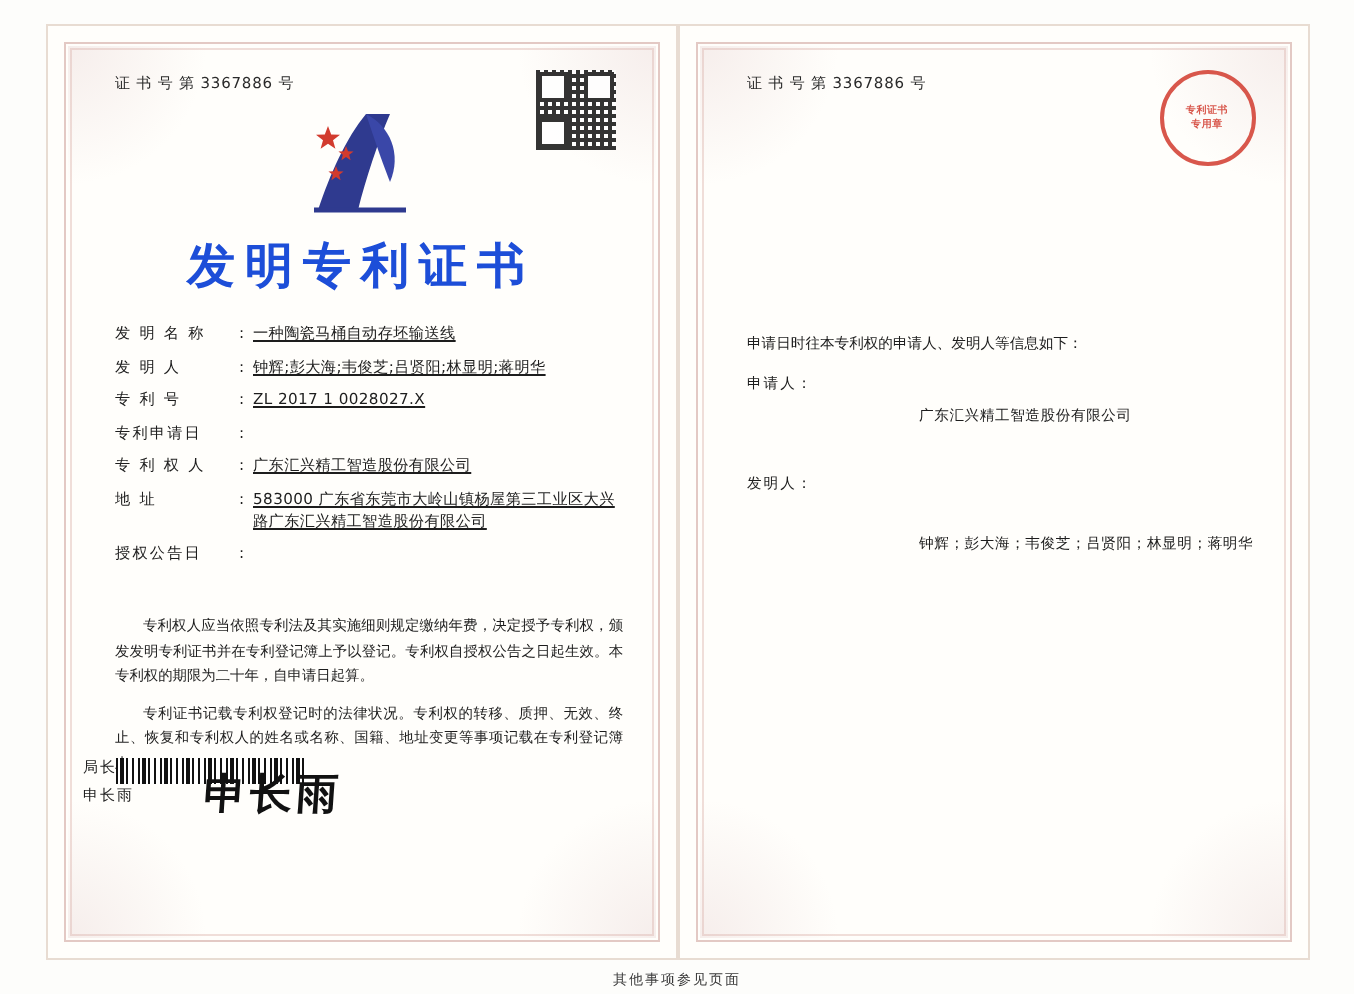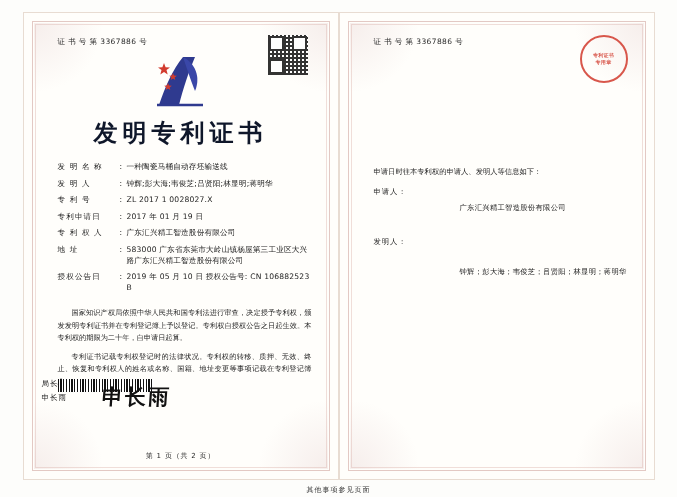--- a/index.html
+++ b/index.html
@@ -122,21 +122,21 @@
   .cert-title {
     position: absolute;
     left: 0;
     right: 0;
     top: 104px;
     text-align: center;
     font-family: "DejaVu Serif", serif;
     font-size: 24px;
     font-weight: 700;
     letter-spacing: 5px;
-    color: #0f172a;
+    color: #1d4ed8;
   }
 
   
   .fields {
     position: absolute;
     left: 34px;
     right: 26px;
     top: 148px;
     font-size: 7.6px;
     line-height: 1.45;
@@ -153,20 +153,21 @@
     white-space: nowrap;
     color: #1d1d1d;
   }
   .fcolon {
     flex: 0 0 7px;
     text-align: left;
   }
   .fvalue {
     flex: 1 1 auto;
     letter-spacing: 0.2px;
+    text-decoration: underline;
   }
 
   
   .body-text {
     position: absolute;
     left: 34px;
     right: 26px;
     top: 294px;
     font-size: 7.2px;
     line-height: 1.75;
@@ -379,54 +380,51 @@
         <span class="fvalue">钟辉;彭大海;韦俊芝;吕贤阳;林显明;蒋明华</span>
       </div>
       <div class="frow">
         <span class="flabel">专 利 号</span>
         <span class="fcolon">:</span>
         <span class="fvalue">ZL 2017 1 0028027.X</span>
       </div>
       <div class="frow">
         <span class="flabel">专利申请日</span>
         <span class="fcolon">:</span>
-        <span class="fvalue">2017 年 01 月 19 日</span>
       </div>
       <div class="frow">
         <span class="flabel">专 利 权 人</span>
         <span class="fcolon">:</span>
         <span class="fvalue">广东汇兴精工智造股份有限公司</span>
       </div>
       <div class="frow">
         <span class="flabel">地 址</span>
         <span class="fcolon">:</span>
         <span class="fvalue">583000 广东省东莞市大岭山镇杨屋第三工业区大兴路广东汇兴精工智造股份有限公司</span>
       </div>
       <div class="frow">
         <span class="flabel">授权公告日</span>
         <span class="fcolon">:</span>
-        <span class="fvalue">2019 年 05 月 10 日          授权公告号: CN 106882523 B</span>
       </div>
     </div>
 
     <div class="body-text">
-      <p>国家知识产权局依照中华人民共和国专利法进行审查，决定授予专利权，颁发发明专利证书并在专利登记簿上予以登记。专利权自授权公告之日起生效。本专利权的期限为二十年，自申请日起算。</p>
+      <p>专利权人应当依照专利法及其实施细则规定缴纳年费，决定授予专利权，颁发发明专利证书并在专利登记簿上予以登记。专利权自授权公告之日起生效。本专利权的期限为二十年，自申请日起算。</p>
       <p>专利证书记载专利权登记时的法律状况。专利权的转移、质押、无效、终止、恢复和专利权人的姓名或名称、国籍、地址变更等事项记载在专利登记簿上。</p>
     </div>
 
     <div class="barcode"></div>
 
     <div class="sig-label">
       <div>局长</div>
       <div>申长雨</div>
     </div>
     <div class="sig-script">申长雨</div>
 
 
-    <div class="page-foot">第 1 页（共 2 页）</div>
   </div>
 
   <div class="sheet">
     <div class="sheet-inner"></div>
     <div class="corner-tint corner-tl"></div>
     <div class="corner-tint corner-tr"></div>
     <div class="corner-tint corner-bl"></div>
     <div class="corner-tint corner-br"></div>
 
     <div class="cert-no">证 书 号 第 3367886 号</div>

